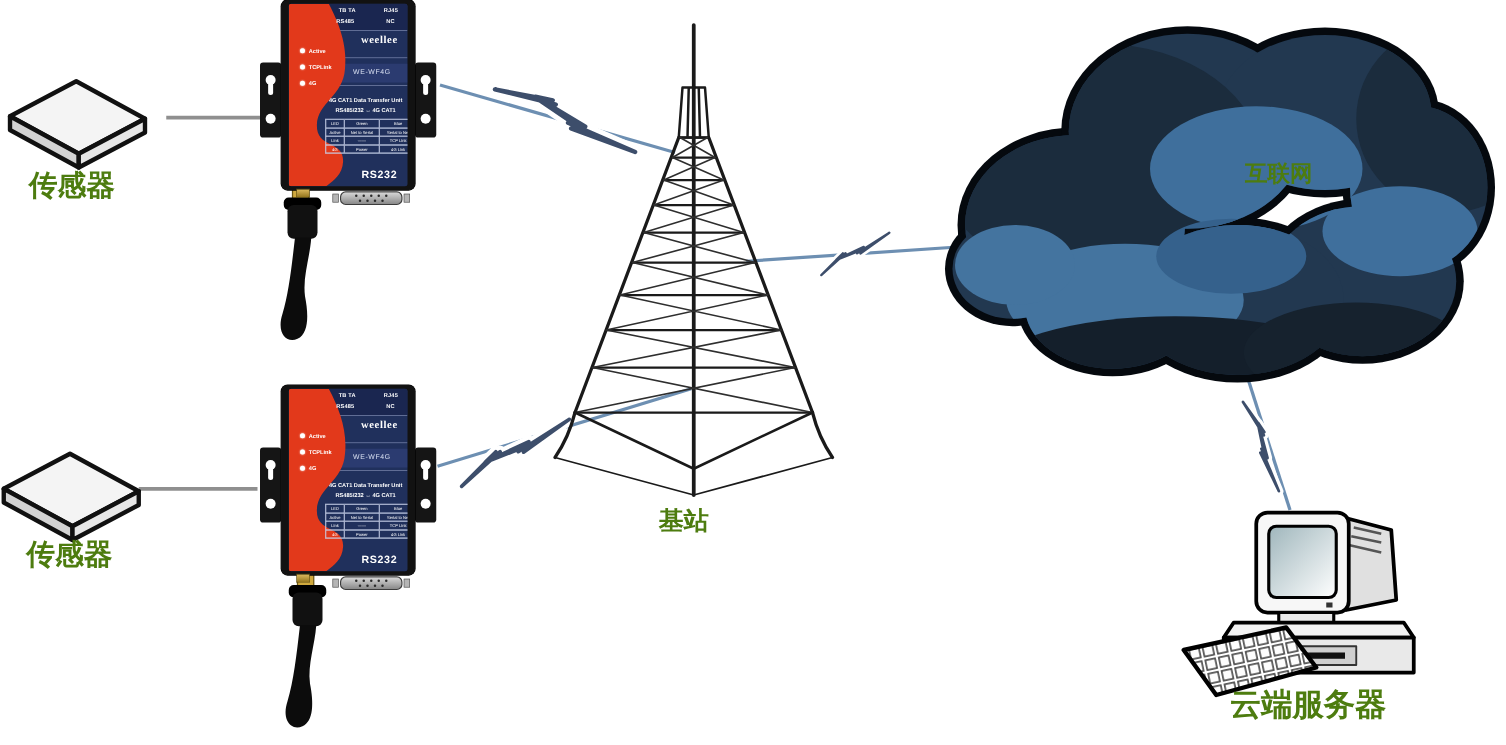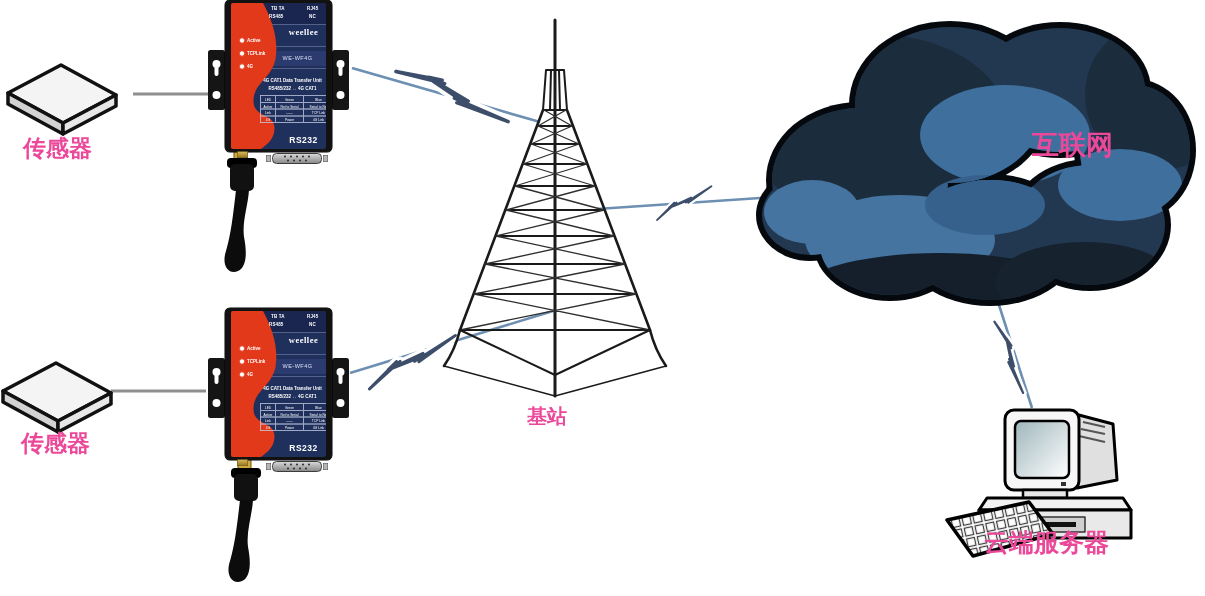--- a/index.html
+++ b/index.html
@@ -1,19 +1,19 @@
 <!DOCTYPE html>
 <html><head>
 <meta charset="utf-8">
 <style>
   html,body{margin:0;padding:0;background:#fff;}
   #stage{position:relative;width:1205px;height:596px;background:#fff;overflow:hidden;
          font-family:"Liberation Sans", sans-serif;}
   #bg{position:absolute;left:0;top:0;}
-  .diagram-label{position:absolute;font-weight:700;color:#ec4899;white-space:nowrap;
+  .diagram-label{position:absolute;font-weight:700;color:#4d7c0f;white-space:nowrap;
                  font-family:Liberation Mono, monospace;}
   
   .device{position:absolute;width:294px;height:340px;transform:scale(.5);transform-origin:0 0;}
   .device *{position:absolute;box-sizing:border-box;}
   .ear{width:34px;height:120px;background:#151515;border-radius:5px;top:100px;}
   .ear.left{left:6px;} .ear.right{left:254px;}
   .kh-c1{left:9px;top:20px;width:16px;height:16px;border-radius:50%;background:#fff;}
   .kh-stem{left:13px;top:32px;width:8px;height:20px;background:#fff;border-radius:4px;}
   .kh-c2{left:9px;top:82px;width:16px;height:16px;border-radius:50%;background:#fff;}
   .dev-body{left:40px;top:0;width:214px;height:304px;background:#121212;border-radius:10px;
@@ -331,16 +331,16 @@
           <i></i>
           <i></i>
         </div>
   </div>
   <div class="nut nutR"></div>
 </div>
 
 <div class="diagram-label" style="left:23px;top:133px;font-size:23px;">传感器</div>
 <div class="diagram-label" style="left:21px;top:428px;font-size:23px;">传感器</div>
 <div class="diagram-label" style="left:527px;top:403px;font-size:20px;">基站</div>
-<div class="diagram-label" style="left:1032px;top:127px;font-size:27px;">互联网</div>
-<div class="diagram-label" style="left:984px;top:526px;font-size:25px;text-align:center;">云端服务器</div>
+<div class="diagram-label" style="left:996px;top:127px;font-size:18px;">互联网</div>
+<div class="diagram-label" style="left:984px;top:547px;font-size:25px;text-align:center;">云端服务器</div>
 
 </div>
 
 </body></html>

